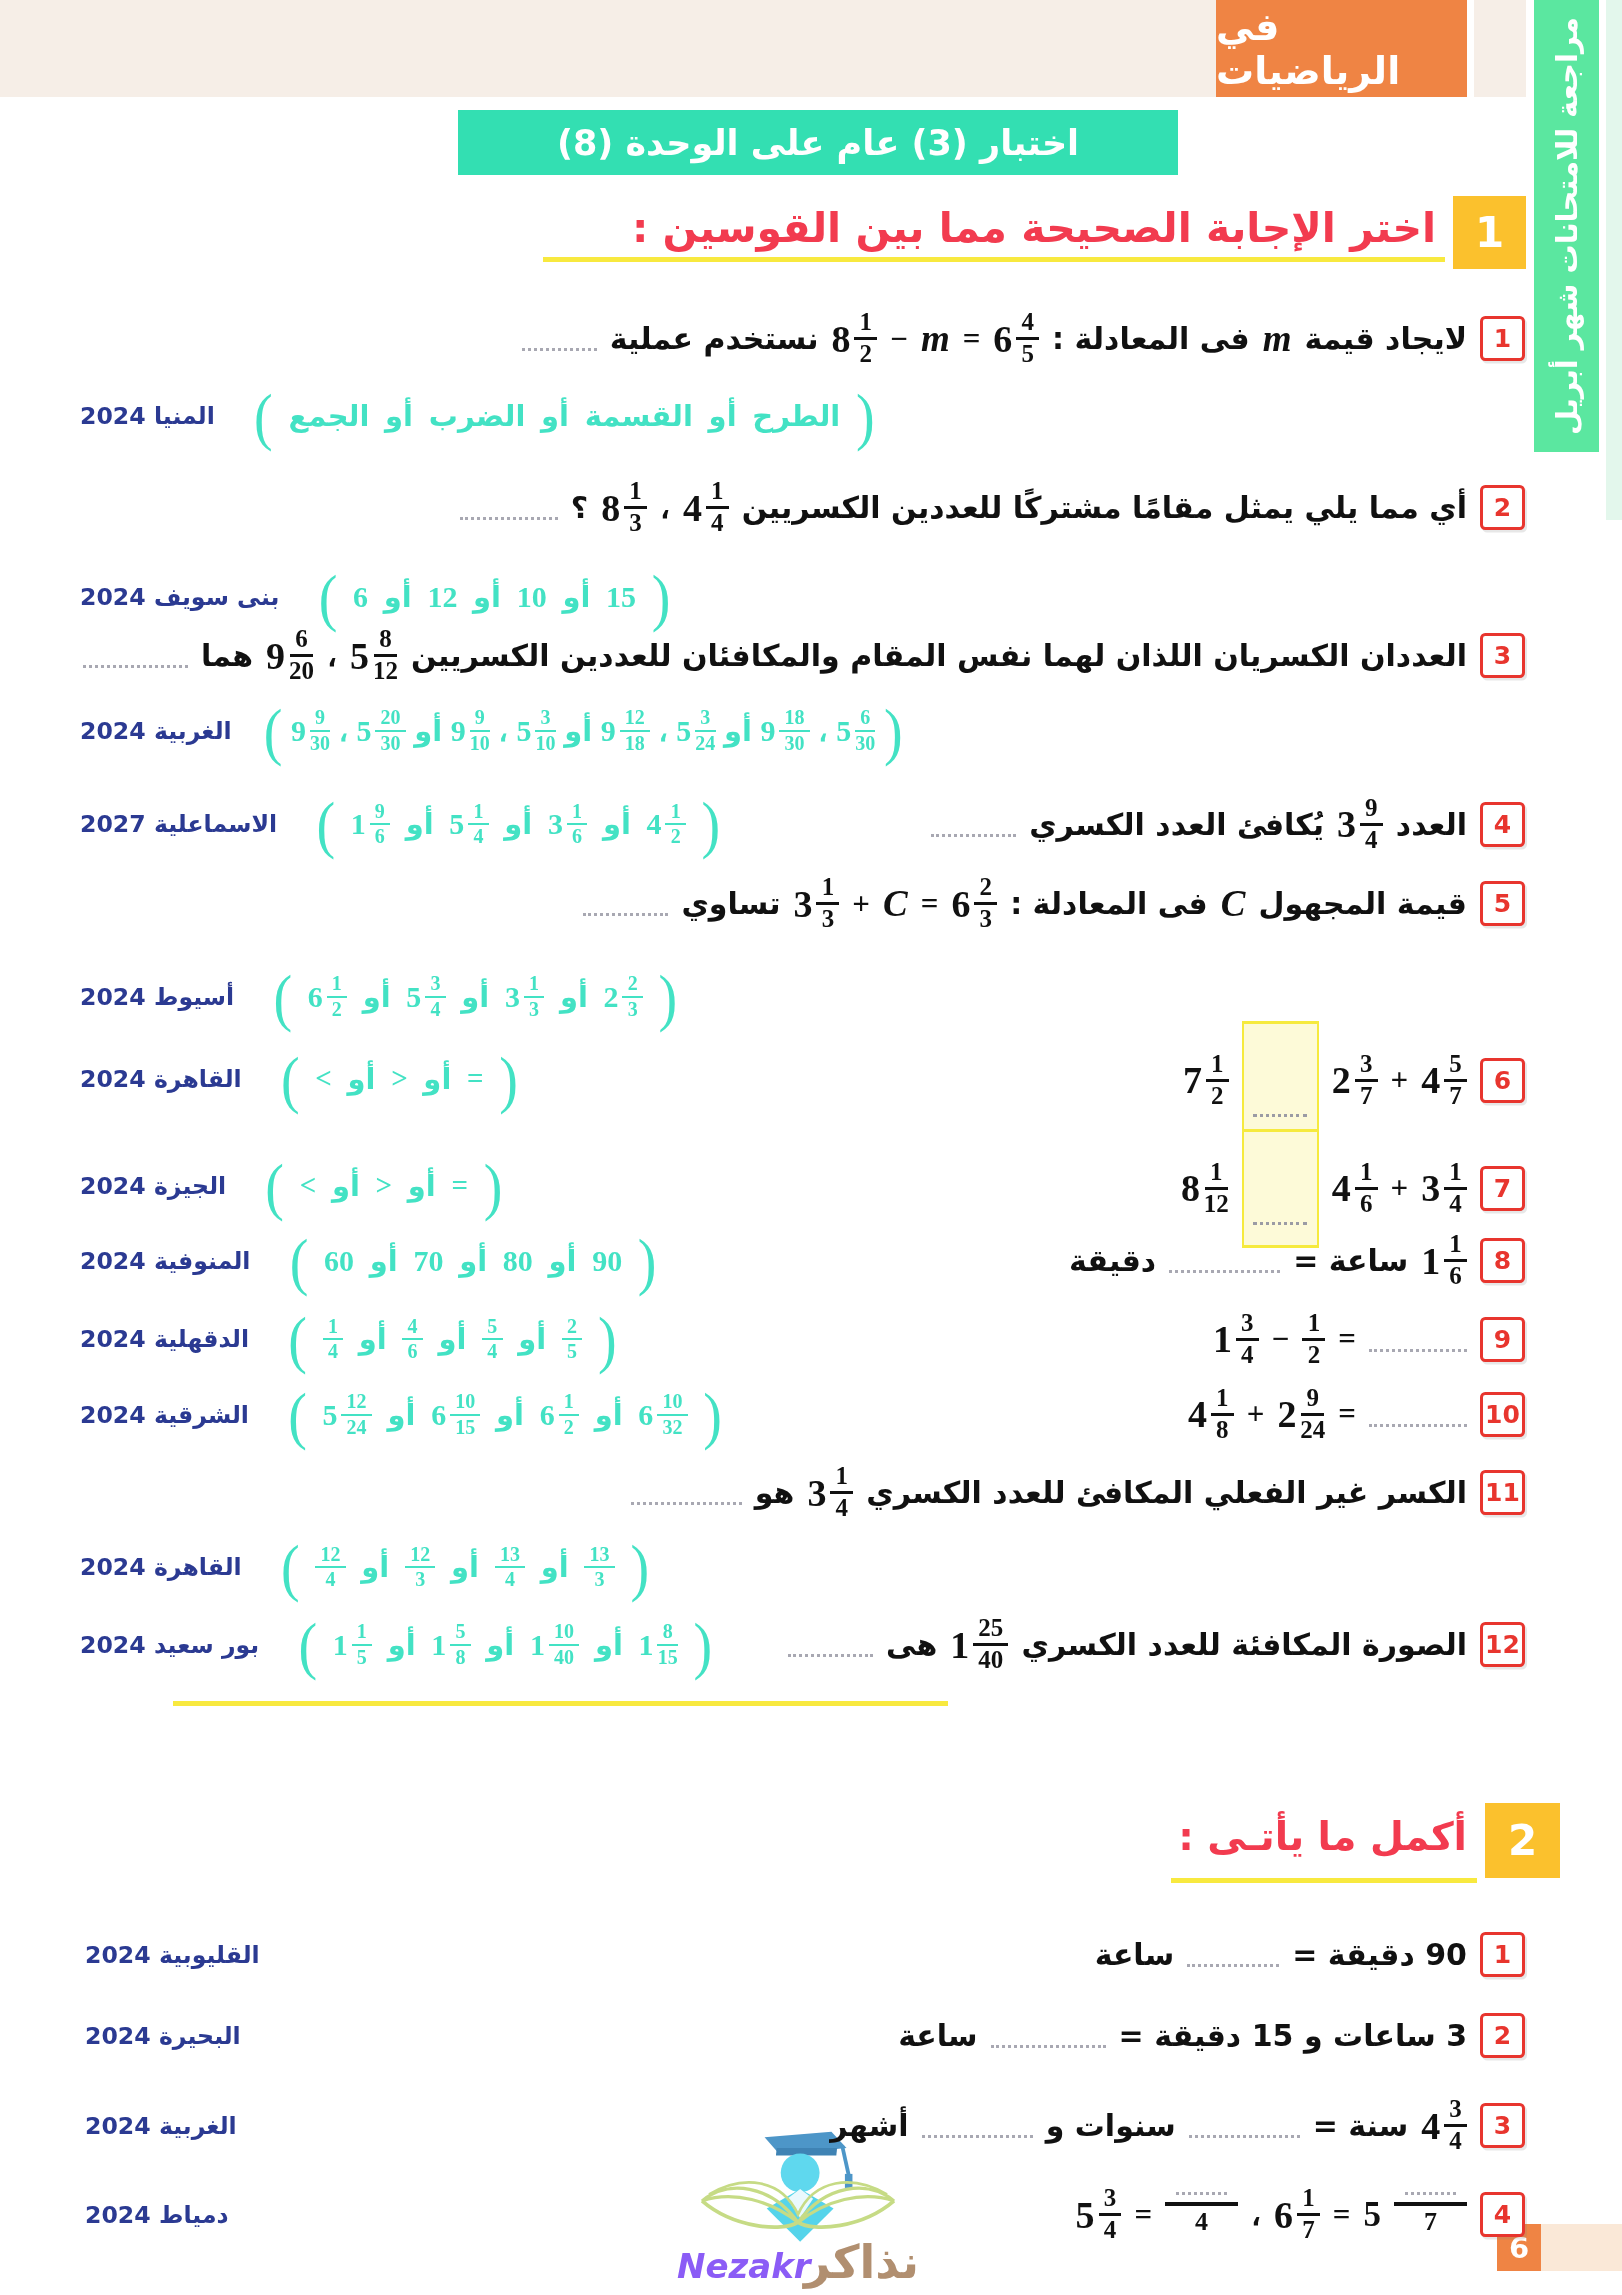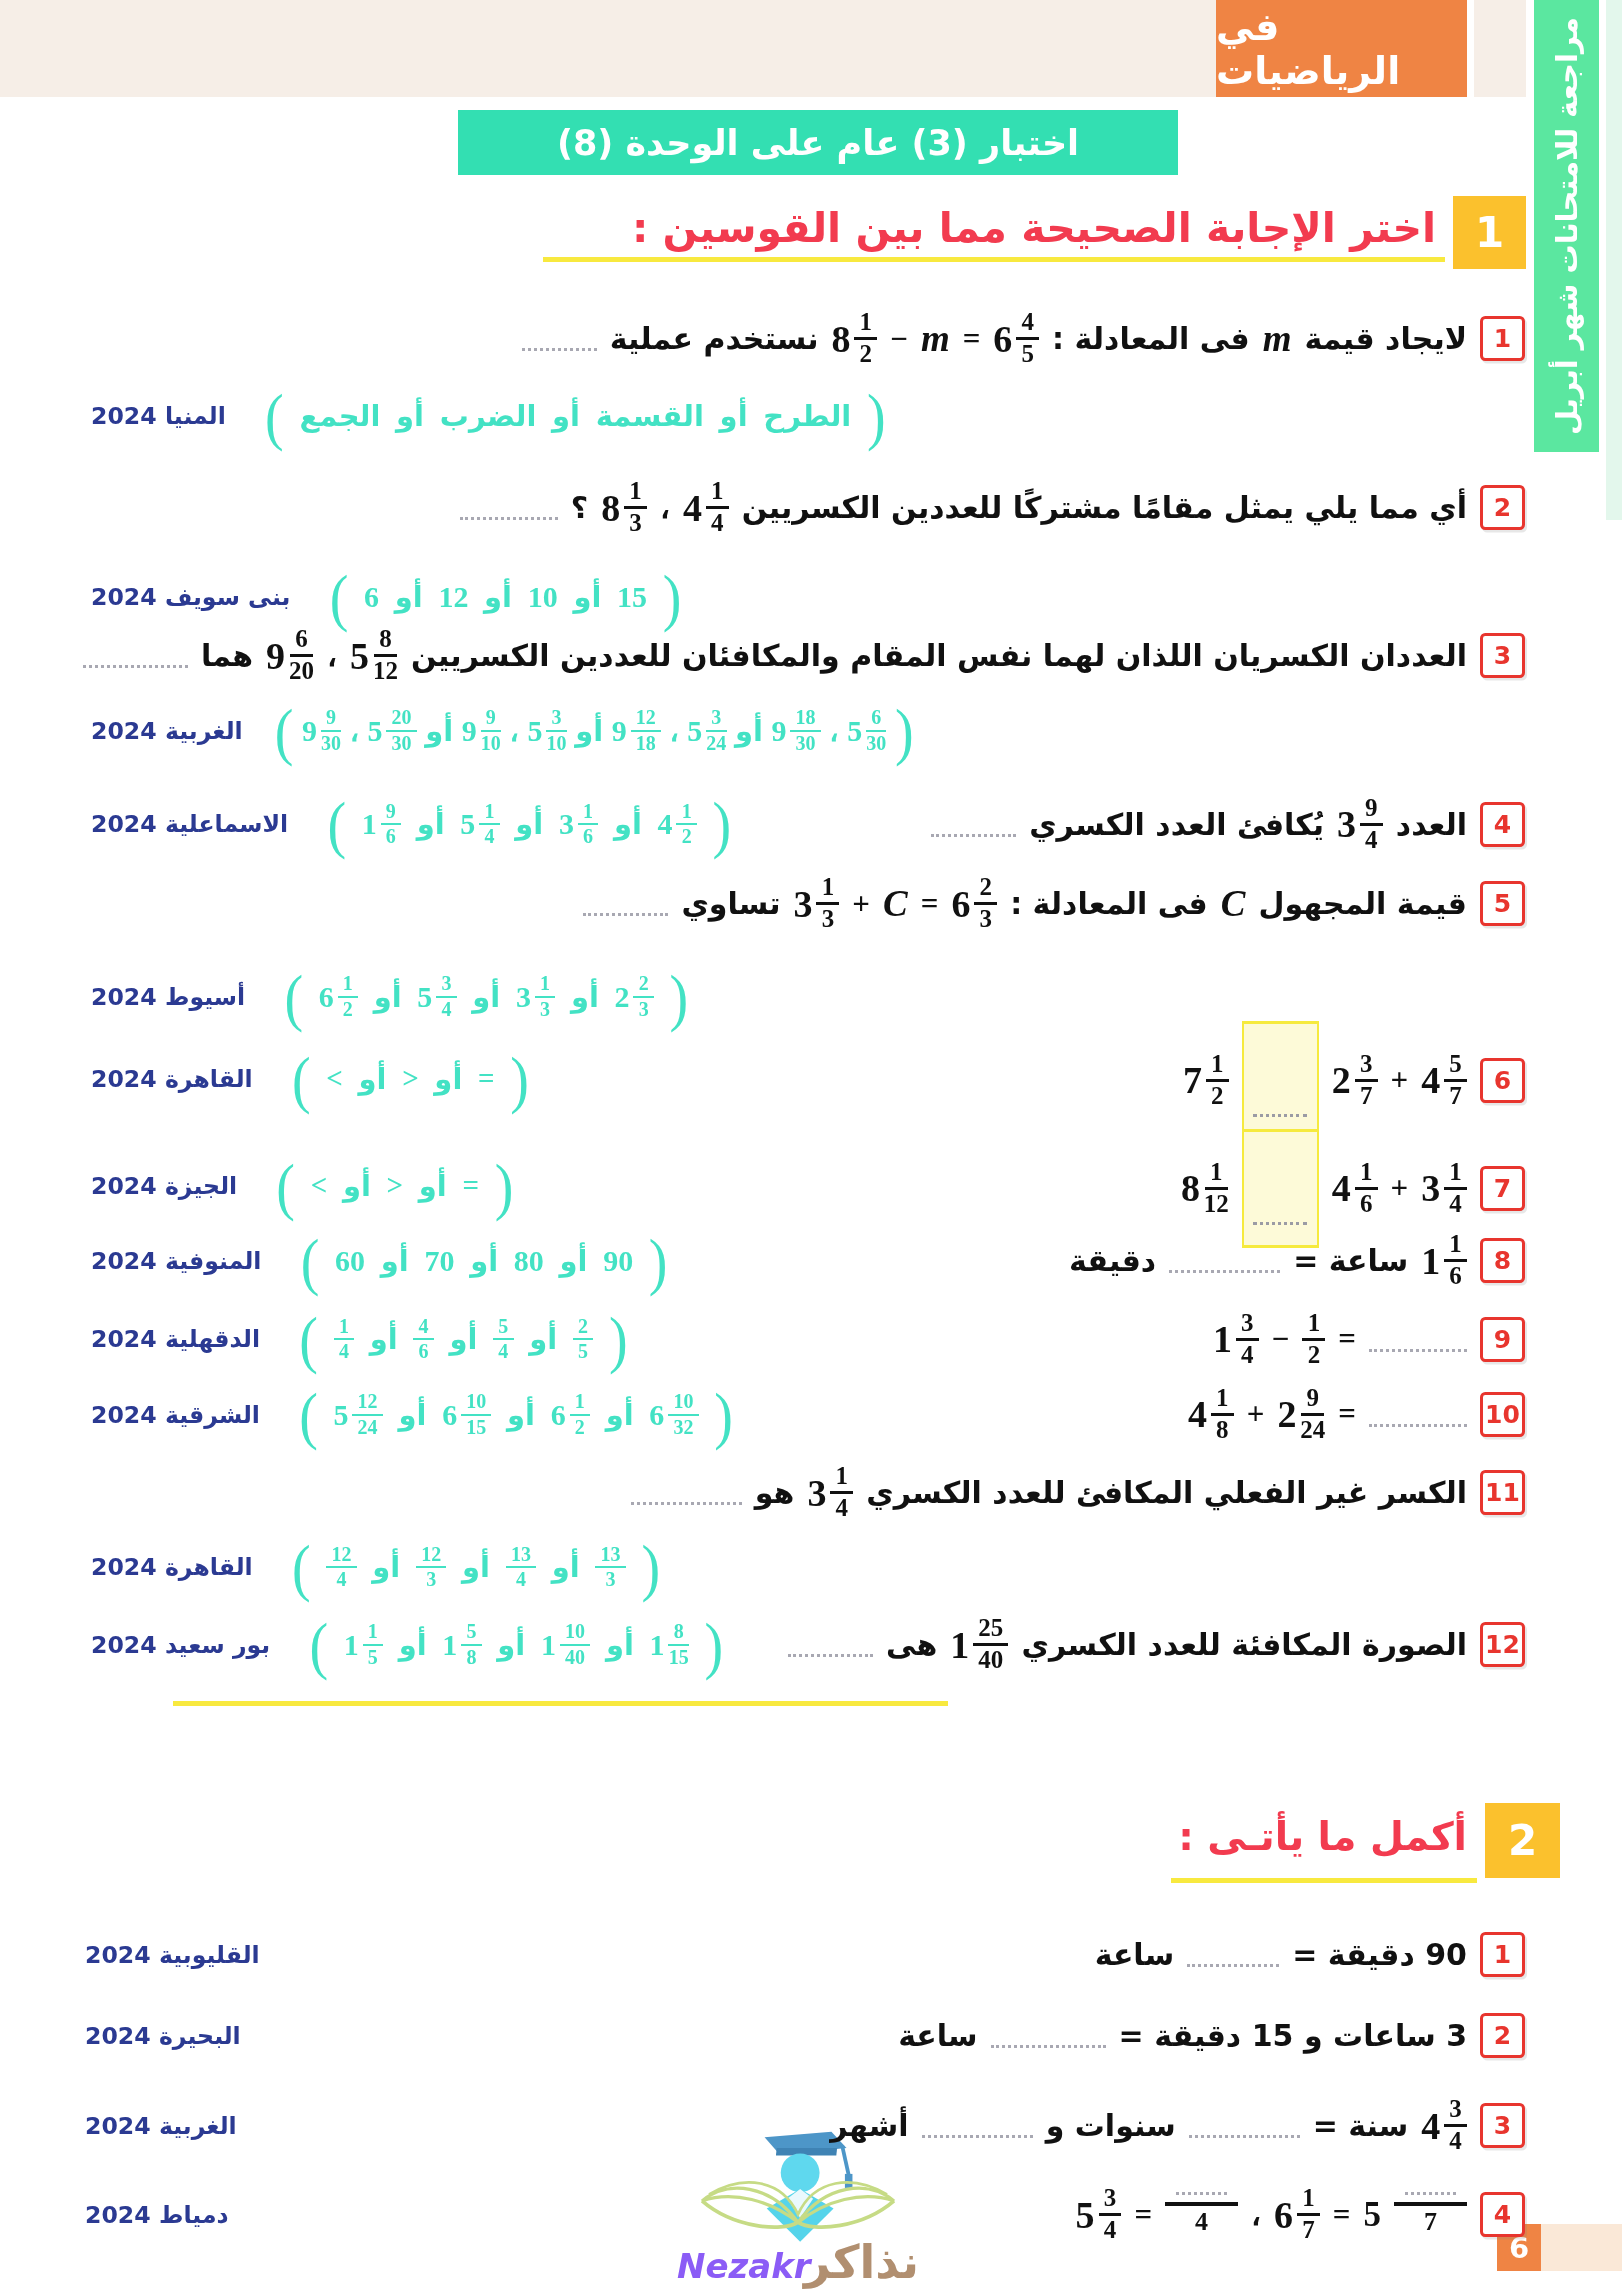--- a/index.html
+++ b/index.html
@@ -32,21 +32,21 @@
   .sec2-title{right:156px;top:1814px;font-size:39px;}
   .sec-title b{font-weight:800;}
   .yline{position:absolute;background:#F8E93F;height:4.6px;}
   .yline1{left:543px;top:257px;width:902px;}
   .yline2{left:1171px;top:1878px;width:306px;}
   .ydivider{left:173px;top:1701px;width:775px;}
 
   
   .qrow{position:absolute;right:98px;display:flex;align-items:center;justify-content:flex-end;
         direction:ltr;gap:13px;color:#111;}
-  .row-opts{right:auto;left:91px;justify-content:flex-start;gap:15.7px;color:#43E2C4;}
+  .row-opts{right:auto;left:80px;justify-content:flex-start;gap:15.7px;color:#43E2C4;}
 
   .qbox{width:39px;height:39px;border:3.3px solid #E8352E;border-radius:5.2px;background:#fff;
         display:flex;align-items:center;justify-content:center;flex:0 0 auto;
         box-shadow:2px 2.6px 0 rgba(120,120,120,.18);}
   .qbox-num{color:#E8352E;font-size:25px;font-weight:800;}
 
   .tk-ar{font-weight:700;font-size:30px;white-space:nowrap;}
   .row-opts .tk-ar{font-size:29px;}
   .tk-src{direction:rtl;color:#2B3A92;font-size:23.6px;font-weight:700;white-space:nowrap;margin-right:23.6px;}
 
@@ -314,21 +314,21 @@
           <span class="fnum">9</span>
           <span class="fden">4</span>
         </span>
       </span>
       <span class="tk-ar" dir="rtl">العدد</span>
       <span class="qbox">
         <span class="qbox-num">4</span>
       </span>
     </div>
     <div class="qrow row-opts" style="top: 783px; height: 82px;">
-      <span class="tk-src" dir="rtl">الاسماعلية 2024</span>
+      <span class="tk-src" dir="rtl">الاسماعلية 2027</span>
       <span class="tk-par">(</span>
       <span class="tk-mix">
         <span class="tk-whole">1</span>
         <span class="tk-frac">
           <span class="fnum">9</span>
           <span class="fden">6</span>
         </span>
       </span>
       <span class="tk-ar" dir="rtl">أو</span>
       <span class="tk-mix">

